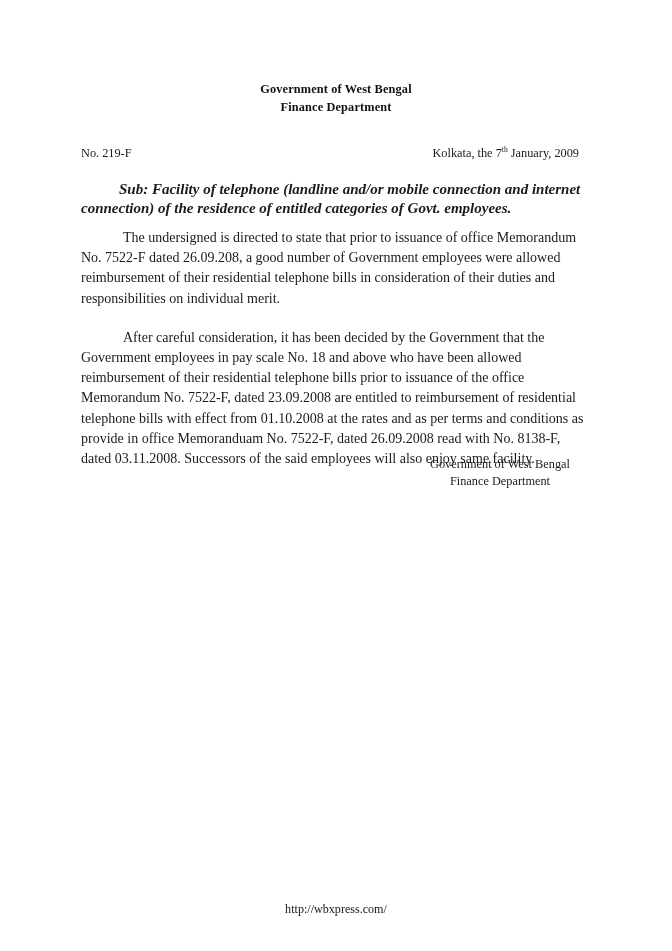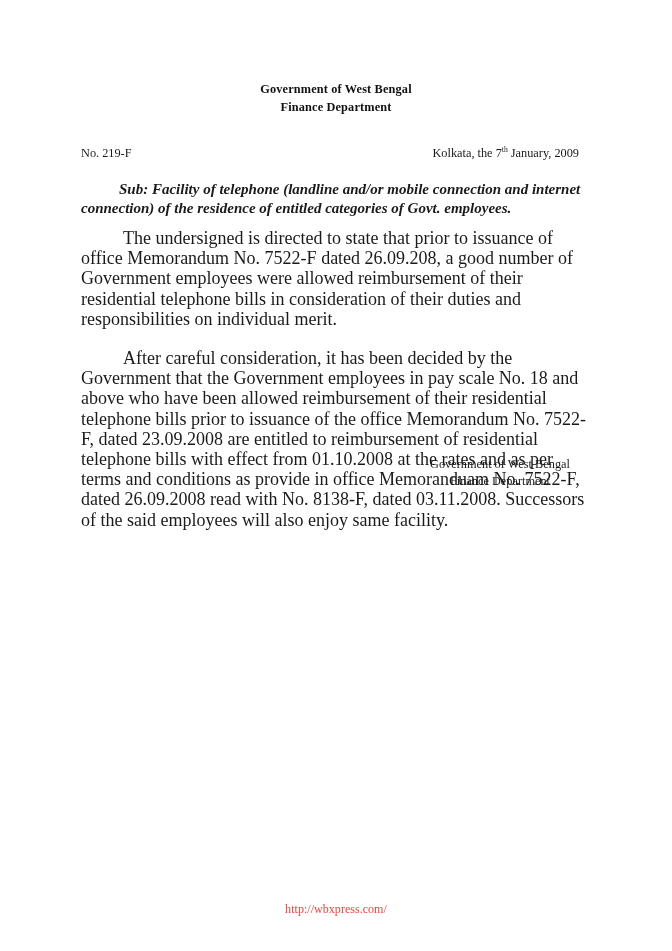--- a/index.html
+++ b/index.html
@@ -74,21 +74,21 @@
     text-indent: 38px;
     text-align: left;
   }
 
   
   .body-block {
     position: absolute;
     left: 81px;
     width: 512px;
     top: 228px;
-    font-size: 18px;
+    font-size: 14px;
     line-height: 20.2px;
     text-align: left;
   }
   .body-block p {
     margin: 0 0 19px 0;
     text-indent: 42px;
   }
 
   
   .signature {
@@ -109,21 +109,21 @@
   }
 
   
   .footer {
     position: absolute;
     left: 0;
     right: 0;
     top: 902px;
     text-align: center;
     font-size: 12.1px;
-    color: #ef4444;
+    color: #0f172a;
   }
 </style>
 </head>
 <body>
 
 <div class="page">
 
   <div class="letterhead">
     <div class="lh-line">Government of West Bengal</div>
     <div class="lh-line">Finance Department</div>

